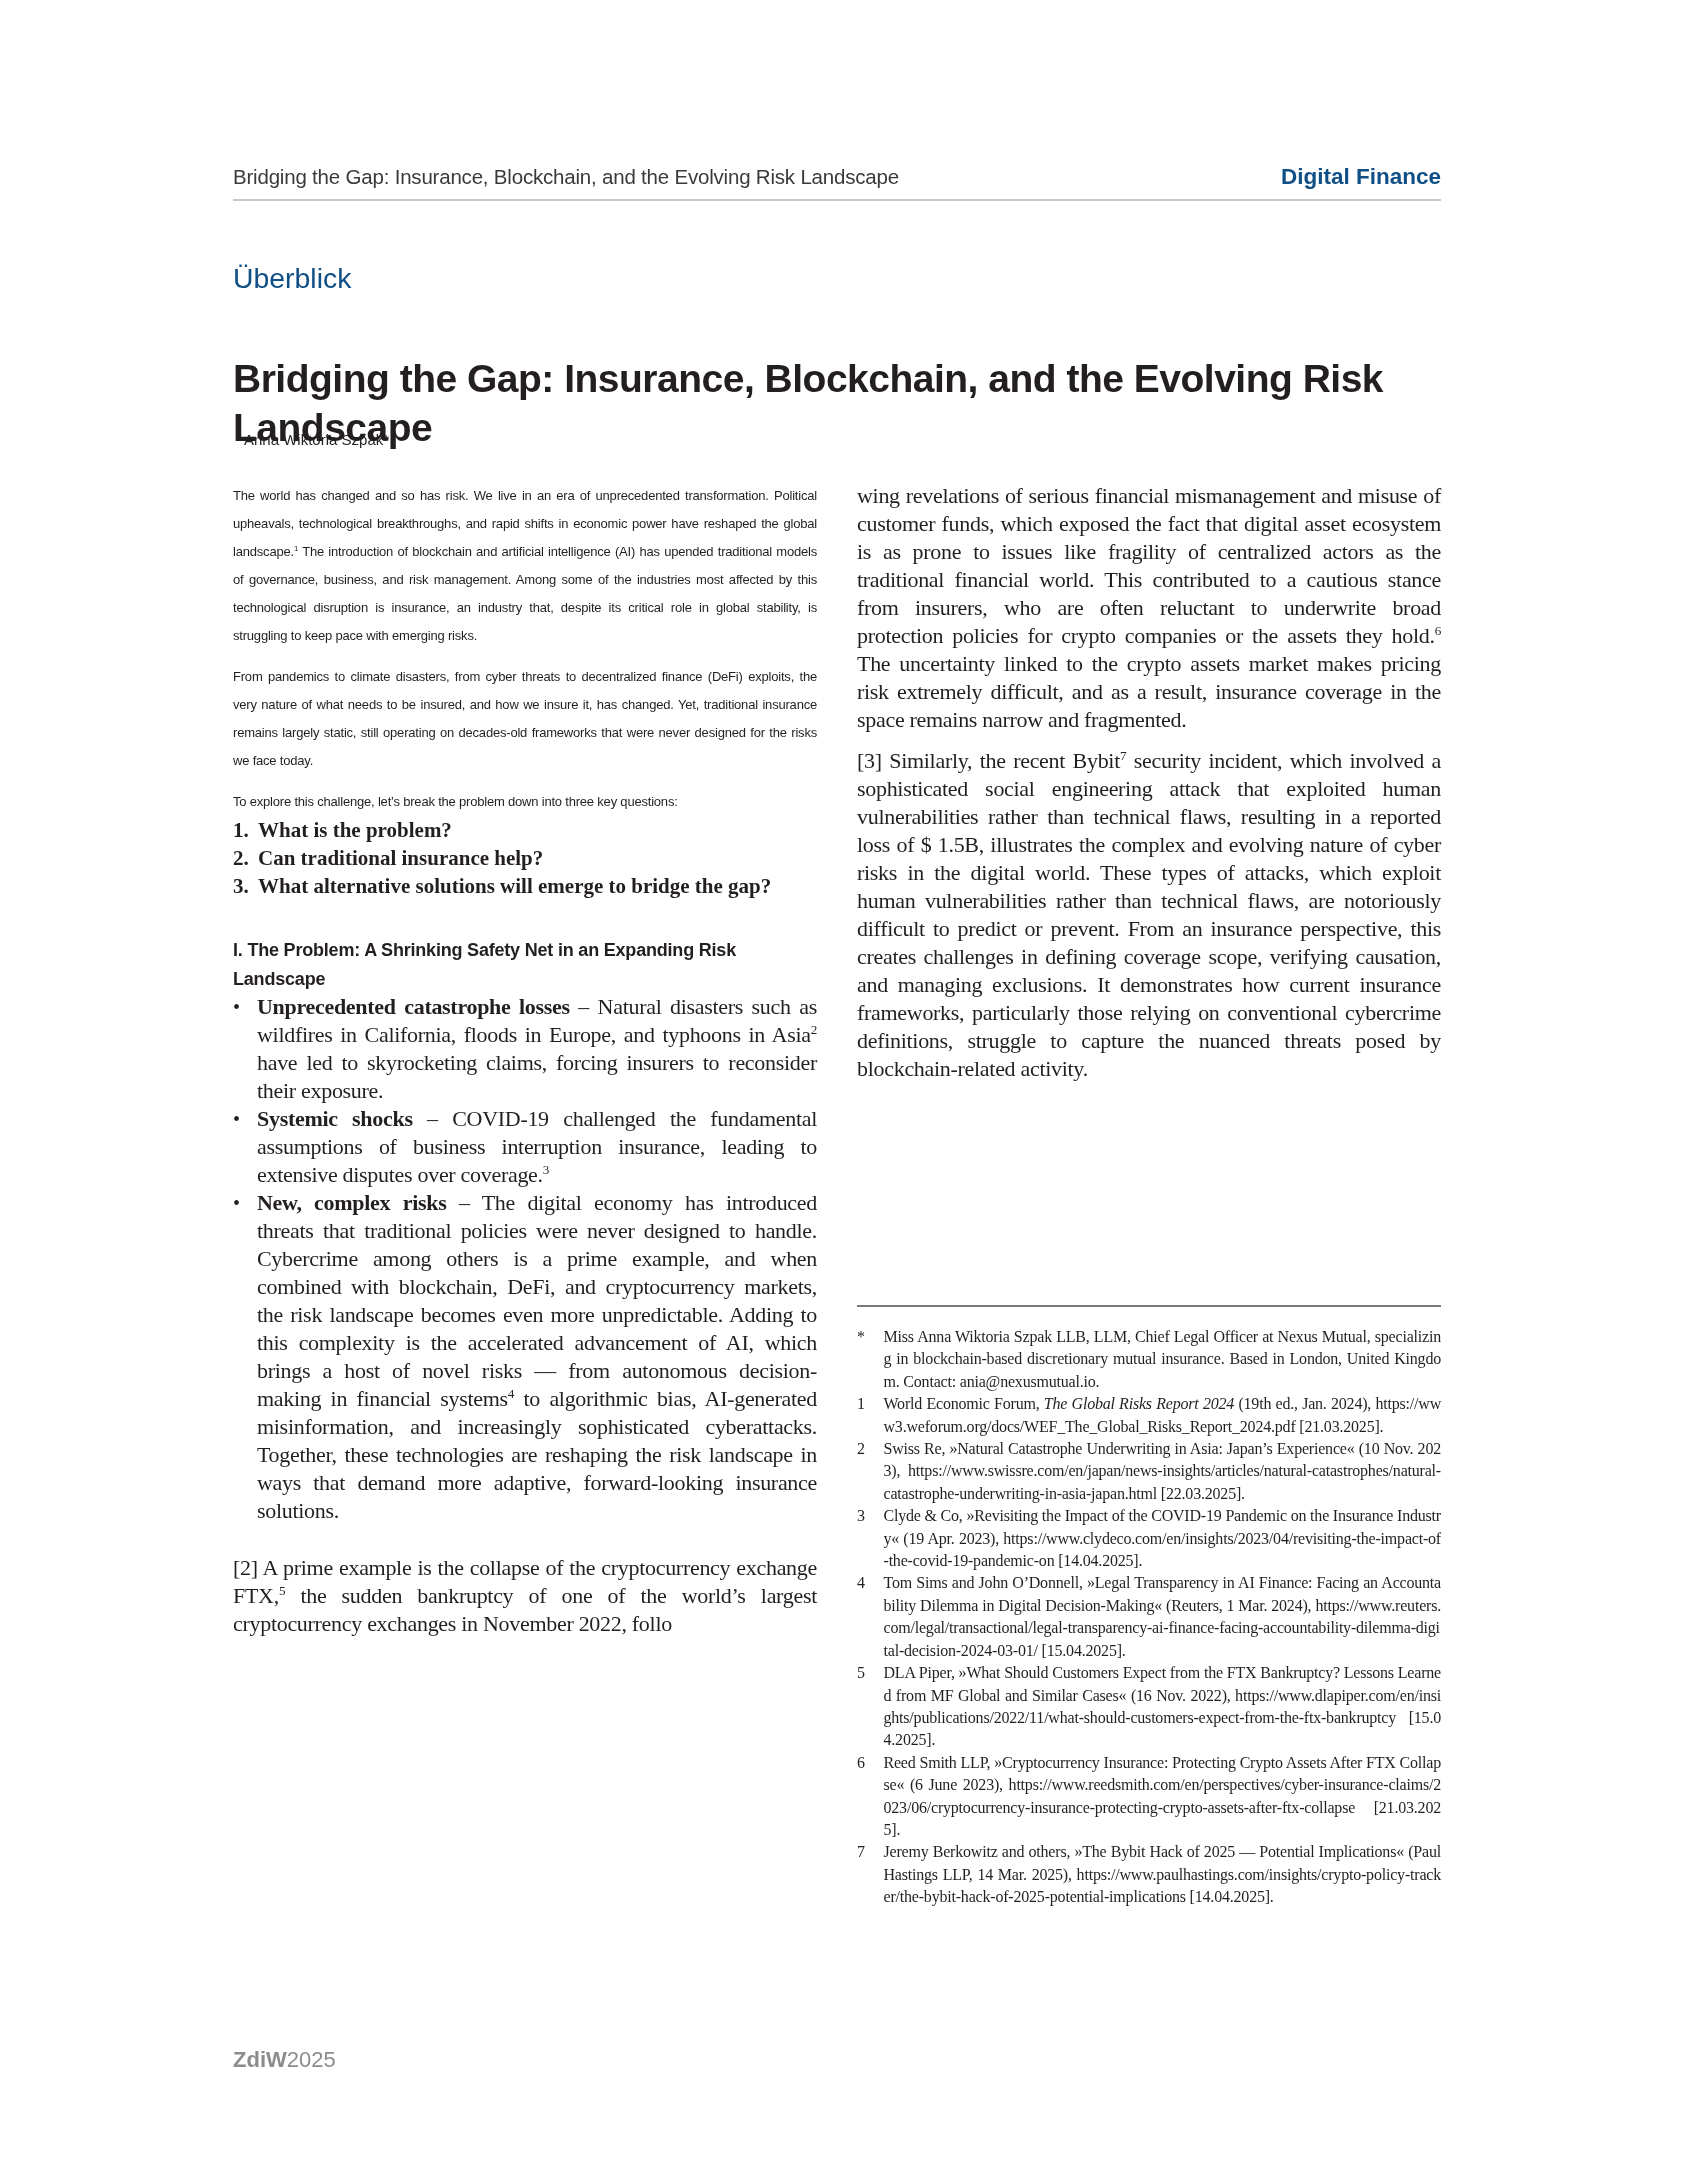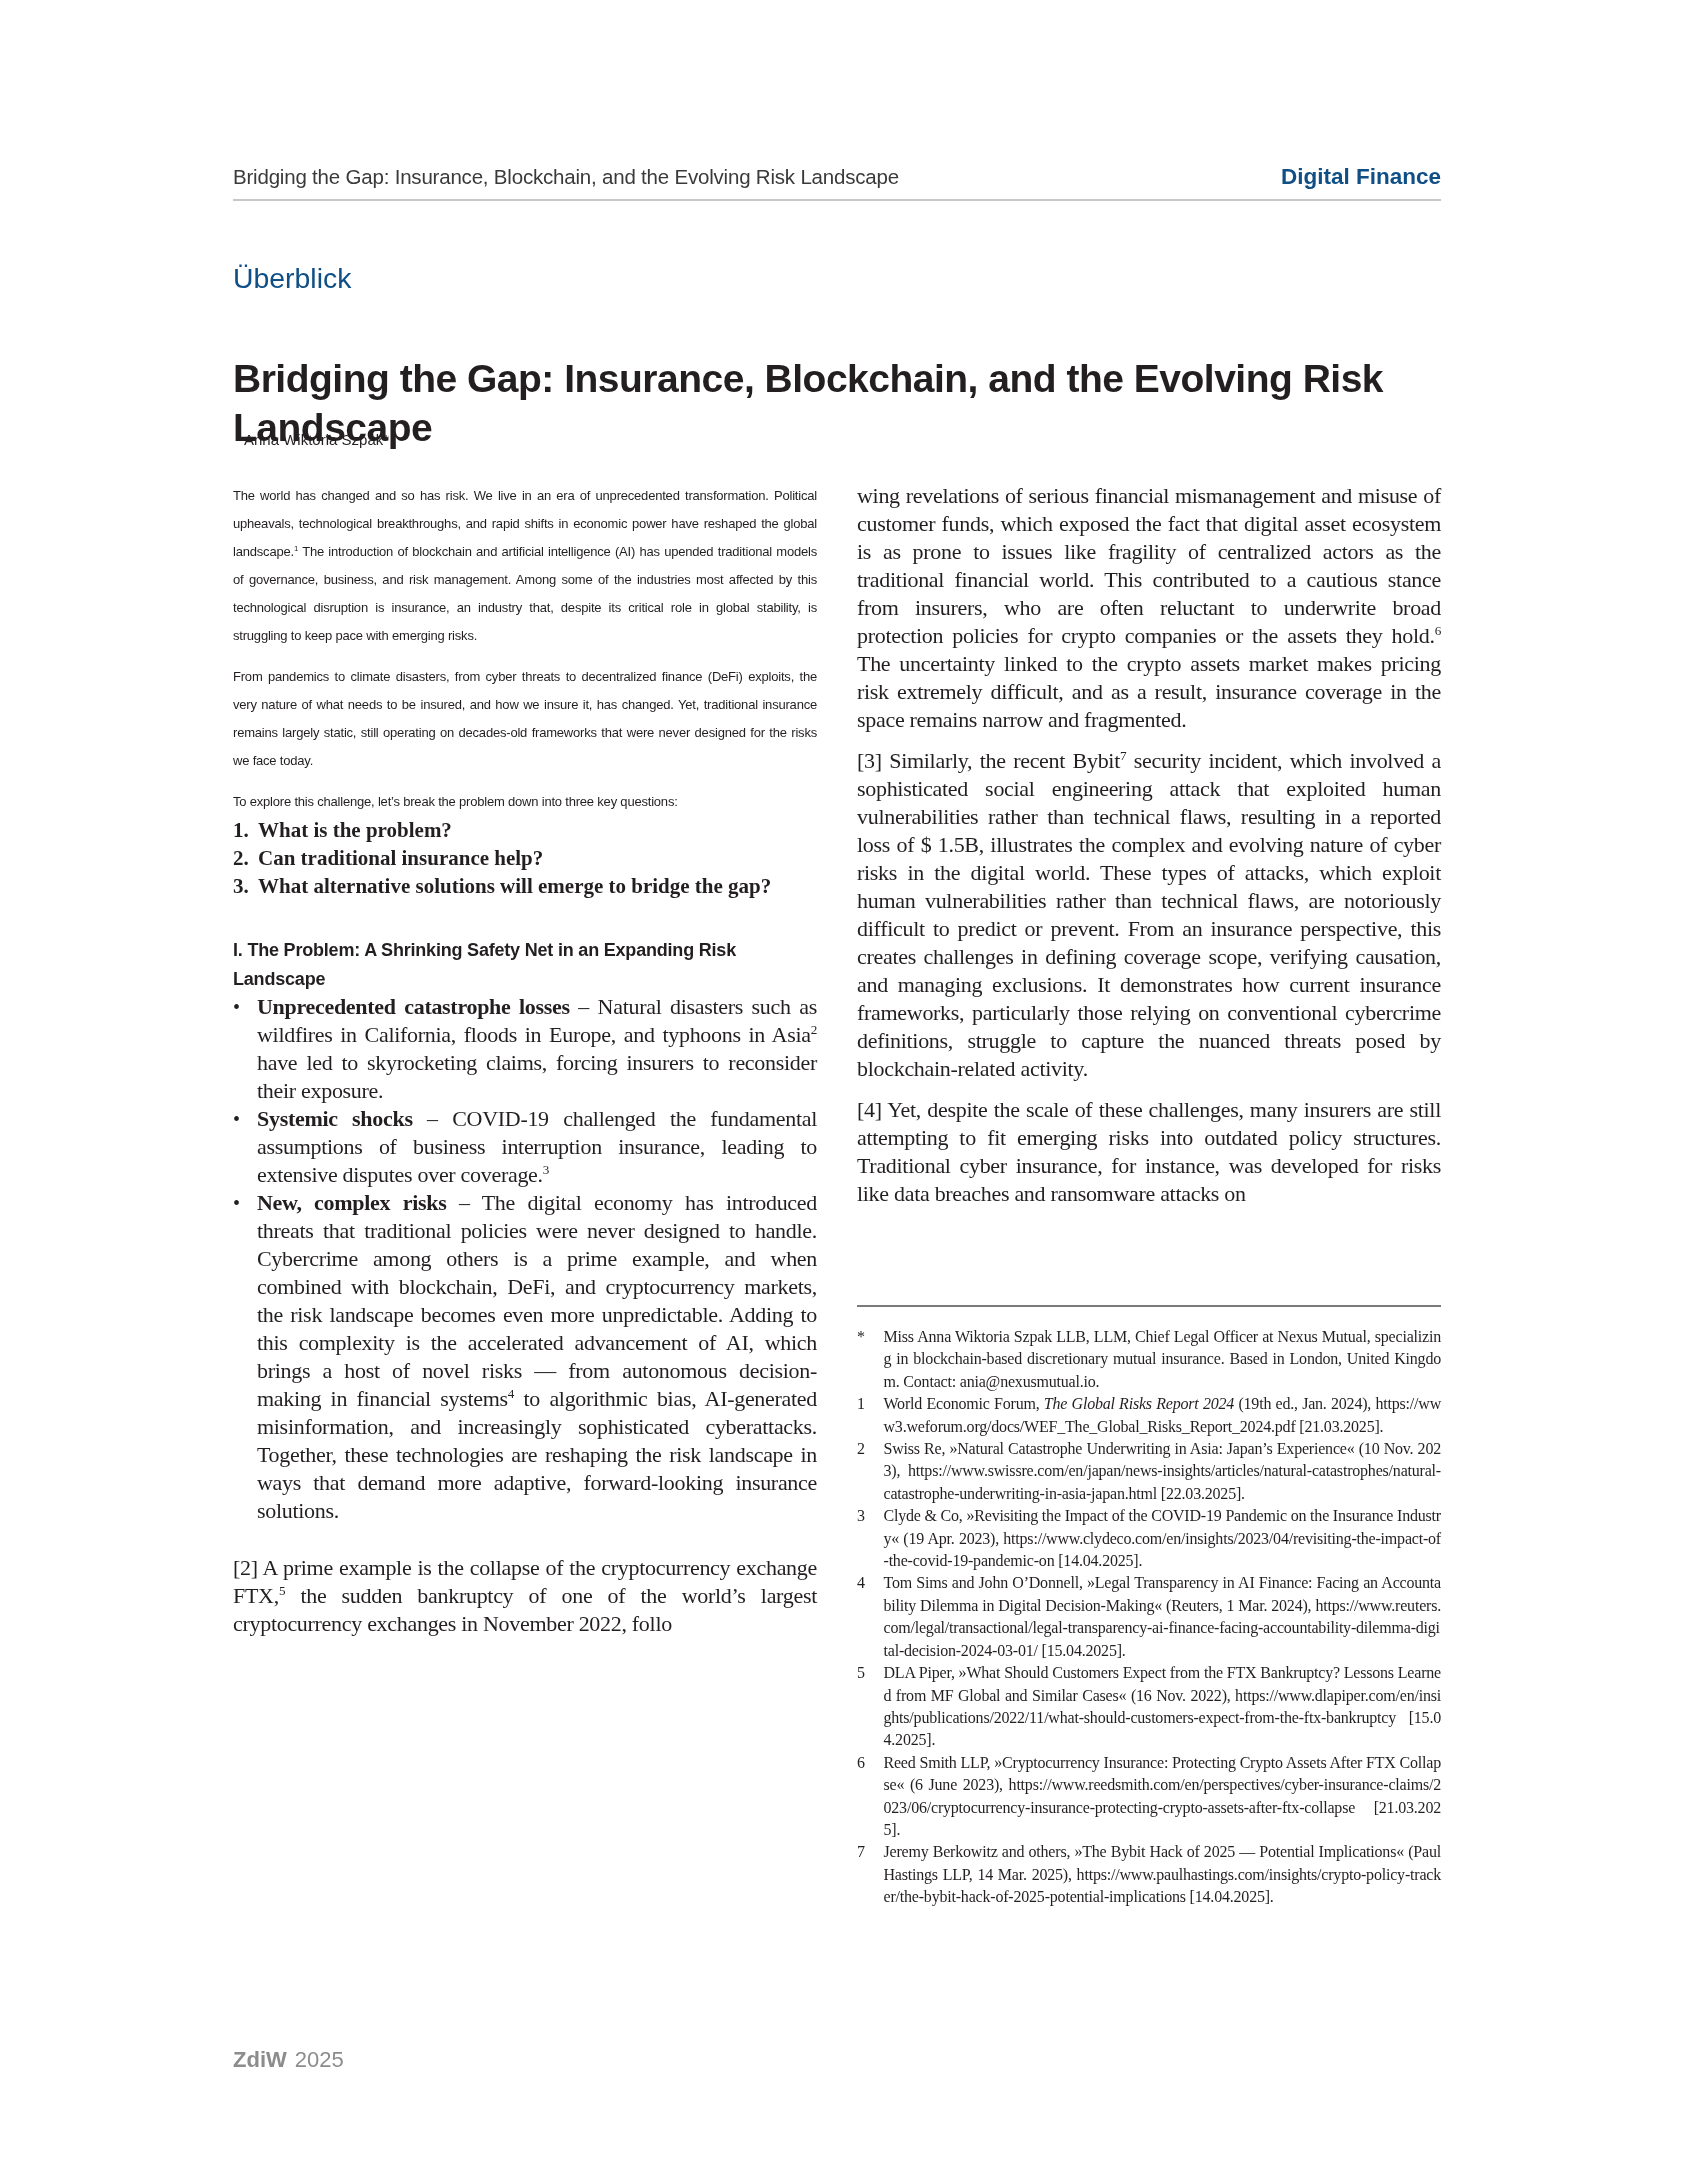--- a/index.html
+++ b/index.html
@@ -38,21 +38,21 @@
   sup { font-size: 0.6em; line-height: 0; vertical-align: 0.6em; }
 
   .footnote-rule { position: absolute; left: 857px; top: 1305px; width: 584px; height: 0; border-top: 2px solid #7a7a7a; }
   .footnotes { position: absolute; left: 857px; top: 1326px; width: 584px; }
   .fn { display: flex; font-size: 16px; line-height: 22.4px; text-align: justify; letter-spacing: -0.2px; }
   .fn .mark { width: 26.5px; flex: 0 0 26.5px; }
   .fn .ftext { flex: 1; word-break: break-all; }
   .fn i { font-style: italic; }
 
   .footer { position: absolute; left: 233px; top: 2047px; font-size: 22px; color: #8c8c8c; }
-  .footer b { font-weight: bold; margin-right: 8px; }
+  .footer b { font-weight: bold; }
 </style>
 </head>
 <body>
 
 <div class="running-header">
   <span class="running-title sans">Bridging the Gap: Insurance, Blockchain, and the Evolving Risk Landscape</span>
   <span class="section-label sans">Digital Finance</span>
 </div>
 
 <div class="kicker sans">Überblick</div>
@@ -97,21 +97,20 @@
         <span class="btext"><b>New, complex risks</b><span> – The digital economy has introdu­ced threats that traditional policies were never designed to handle. Cybercrime among others is a prime example, and when combined with blockchain, DeFi, and crypto­currency markets, the risk landscape becomes even more unpredictable. Adding to this complexity is the accelerated advancement of AI, which brings a host of novel risks — from autonomous decision-making in financial systems</span><sup>4</sup><span> to algorithmic bias, AI-generated misinformation, and increasingly sophisticated cyberattacks. Together, these technologies are reshaping the risk landscape in ways that demand more adaptive, forward-looking insurance solu­tions.</span></span>
       </li>
     </ul>
     <p class="gap-para"><span>[2] A prime example is the collapse of the cryptocurrency exchange FTX,</span><sup>5</sup><span> the sudden bankruptcy of one of the world’s largest cryptocurrency exchanges in November 2022, follo­</span></p>
   </div>
 </div>
 
 <div class="col col-right body serif">
   <p><span>wing revelations of serious financial mismanagement and misuse of customer funds, which exposed the fact that digital asset ecosystem is as prone to issues like fragility of centralized actors as the traditional financial world. This contributed to a cautious stance from insurers, who are often reluctant to underwrite broad protection policies for crypto companies or the assets they hold.</span><sup>6</sup><span> The uncertainty linked to the crypto assets market makes pricing risk extremely difficult, and as a result, insurance coverage in the space remains narrow and fragmented.</span></p>
   <p><span>[3] Similarly, the recent Bybit</span><sup>7</sup><span> security incident, which in­volved a sophisticated social engineering attack that exploited human vulnerabilities rather than technical flaws, resulting in a reported loss of $ 1.5B, illustrates the complex and evolving nature of cyber risks in the digital world. These types of at­tacks, which exploit human vulnerabilities rather than techni­cal flaws, are notoriously difficult to predict or prevent. From an insurance perspective, this creates challenges in defining coverage scope, verifying causation, and managing exclusions. It demonstrates how current insurance frameworks, particu­larly those relying on conventional cybercrime definitions, struggle to capture the nuanced threats posed by blockchain-related activity.</span></p>
-  <p>[4] Yet, despite the scale of these challenges, many insurers are still attempting to fit emerging risks into outdated policy structures. Traditional cyber insurance, for instance, was deve­loped for risks like data breaches and ransomware attacks on</p>
 </div>
 
 <div class="footnote-rule"></div>
 <div class="footnotes serif">
   <div class="fn">
       <span class="mark">*</span>
       <span class="ftext"><span>Miss Anna Wiktoria Szpak LLB, LLM, Chief Legal Officer at Nexus Mutu­al, specializing in blockchain-based discretionary mutual insurance. Based in London, United Kingdom. Contact: ania@nexusmutual.io.</span></span>
     </div>
   <div class="fn">
       <span class="mark">1</span>

